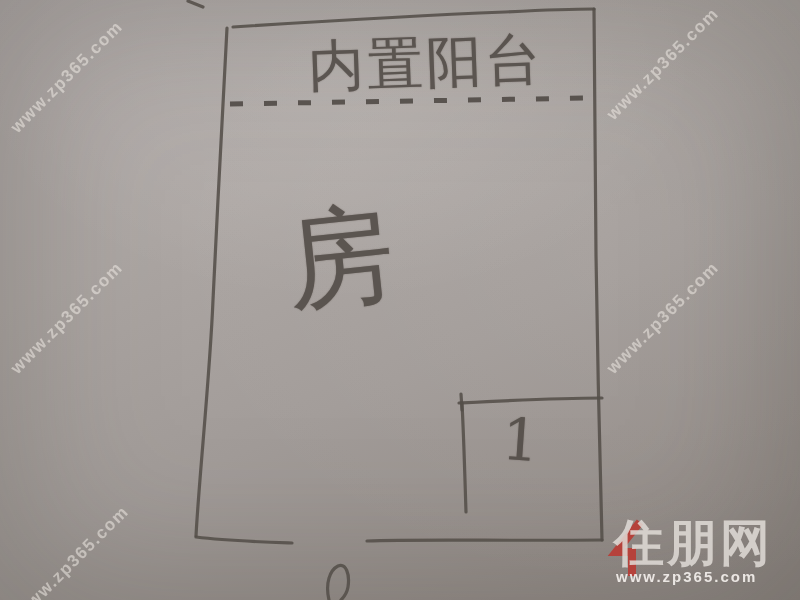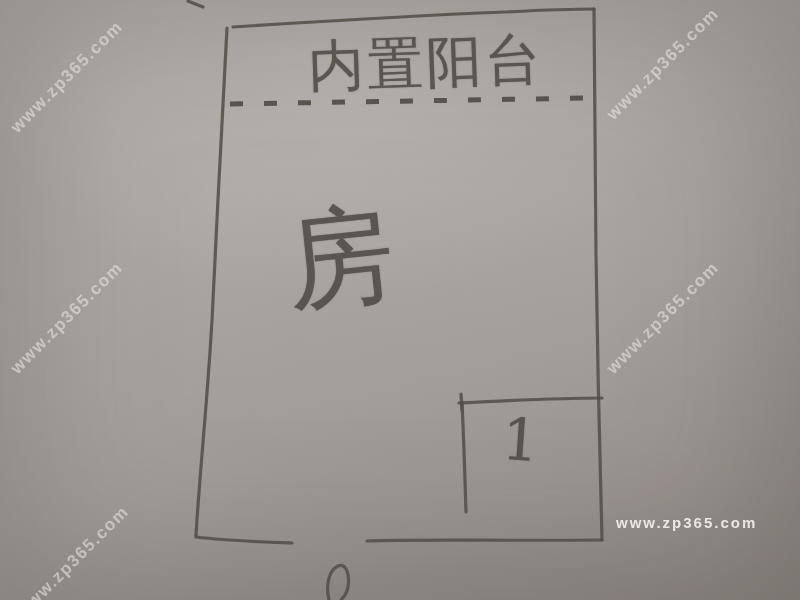--- a/index.html
+++ b/index.html
@@ -139,16 +139,22 @@
 
   <div id="closet-label" class="pencil-text">1</div>
 
   <div class="watermark wm-1">www.zp365.com</div>
   <div class="watermark wm-2">www.zp365.com</div>
   <div class="watermark wm-3">www.zp365.com</div>
   <div class="watermark wm-4">www.zp365.com</div>
   <div class="watermark wm-5">www.zp365.com</div>
 
   <div id="site-logo">
+    <div id="logo-row">
+      <svg id="logo-house-icon" width="42" height="60" viewBox="0 0 42 60">
+        <path d="M36 6 L12 36 L28 36 L28 60" fill="none" stroke="#b5423b" stroke-width="8" stroke-linejoin="miter"></path>
+      </svg>
+      <div id="logo-brand">住朋网</div>
+    </div>
     <div id="logo-url">www.zp365.com</div>
   </div>
 
 </div>
 
 </body></html>

